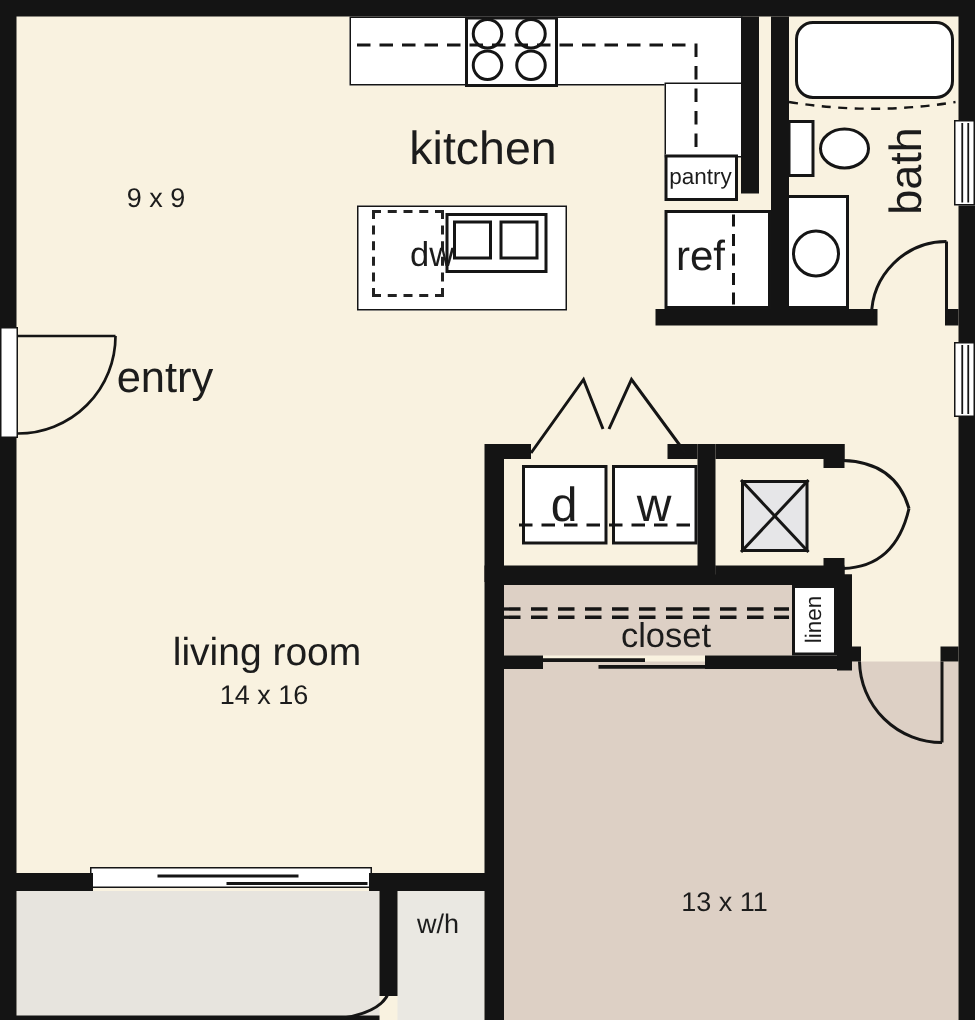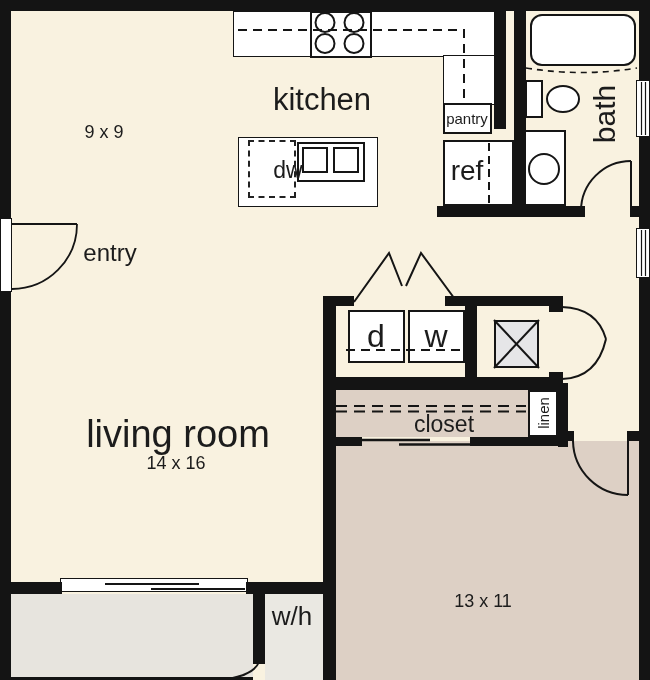--- a/index.html
+++ b/index.html
@@ -143,24 +143,24 @@
       <path d="M641.5,230 V276"></path>
         <path d="M645.5,230 V276"></path>
     </g>
   </svg>
 
   <div class="lbl" style="left:104px;top:132px;font-size:18px;text-align:center;">9 x 9</div>
   <div class="lbl" style="left:322px;top:99px;font-size:31px;">kitchen</div>
   <div class="lbl" style="left:467px;top:118px;font-size:15px;">pantry</div>
   <div class="lbl" style="left:467px;top:171px;font-size:28px;">ref</div>
   <div class="lbl" style="left:288px;top:170px;font-size:23px;">dw</div>
-  <div class="lbl" style="left:110px;top:253px;font-size:24px;">entry</div>
+  <div class="lbl" style="left:110px;top:253px;font-size:29px;">entry</div>
   <div class="lbl rot" style="left:605px;top:114px;font-size:30px;">bath</div>
   <div class="lbl" style="left:376px;top:336px;font-size:32px;">d</div>
   <div class="lbl" style="left:436px;top:336px;font-size:32px;">w</div>
   <div class="lbl" style="left:444px;top:424px;font-size:23px;">closet</div>
   <div class="lbl rot" style="left:543px;top:413px;font-size:15px;">linen</div>
-  <div class="lbl" style="left:178px;top:434px;font-size:38px;">living room</div>
+  <div class="lbl" style="left:178px;top:434px;font-size:26px;">living room</div>
   <div class="lbl" style="left:176px;top:463px;font-size:18px;text-align:right;">14 x 16</div>
   <div class="lbl" style="left:483px;top:601px;font-size:18px;text-align:center;">13 x 11</div>
-  <div class="lbl" style="left:292px;top:616px;font-size:26px;">w/h</div>
+  <div class="lbl" style="left:292px;top:616px;font-size:18px;">w/h</div>
 
 </div>
 
 </body></html>

